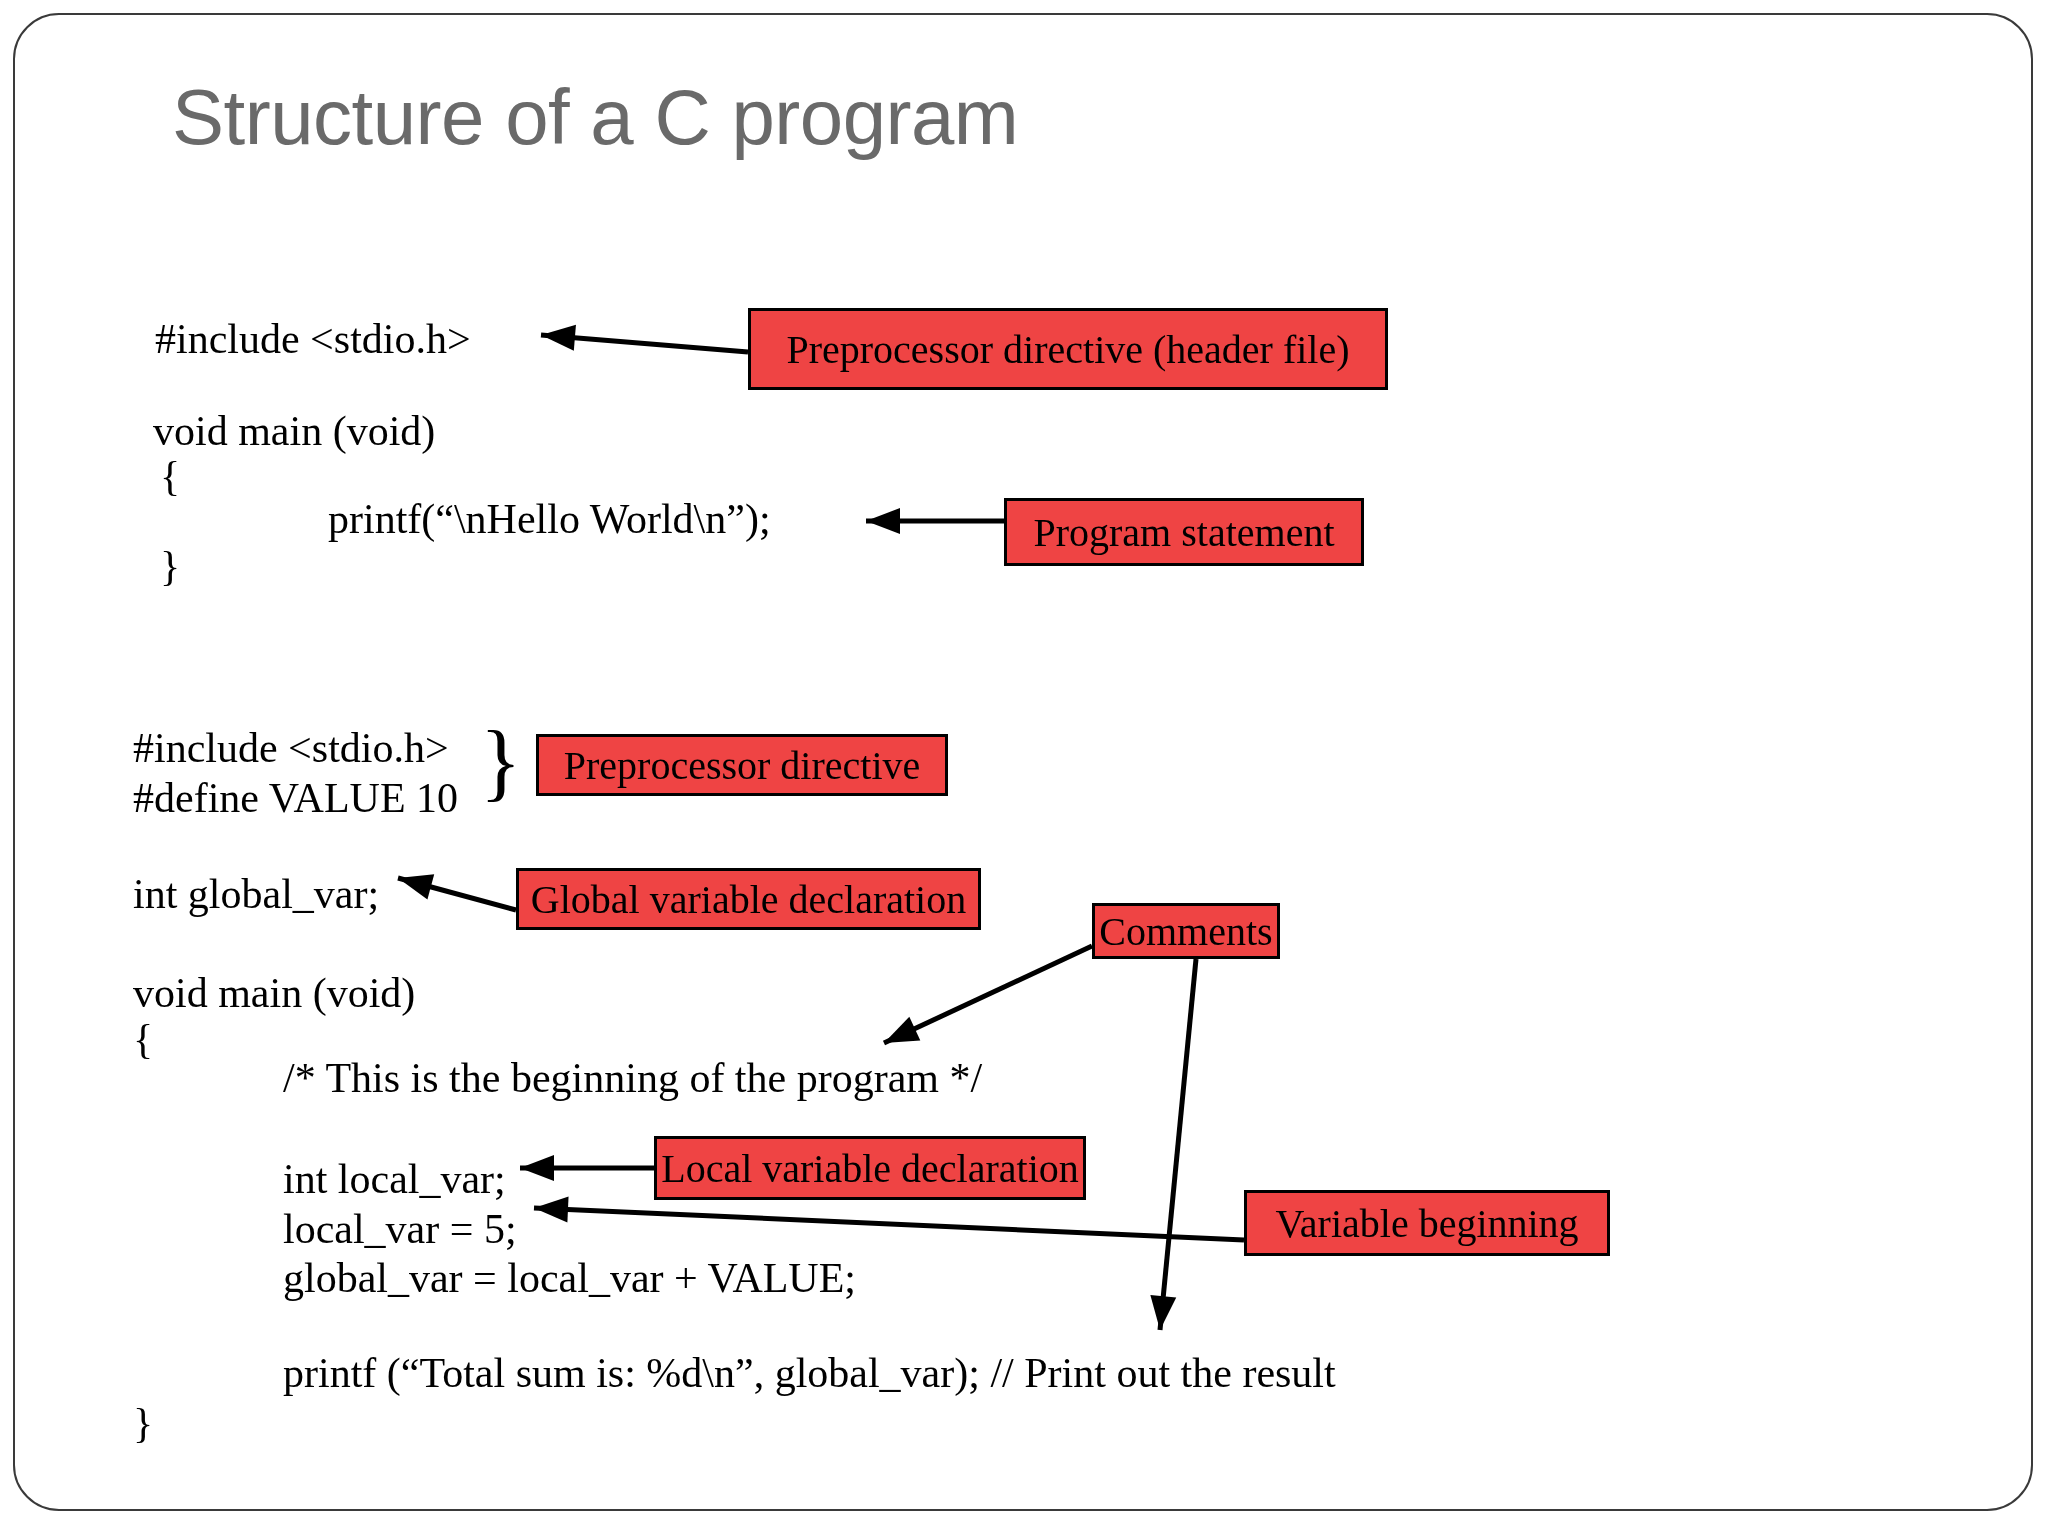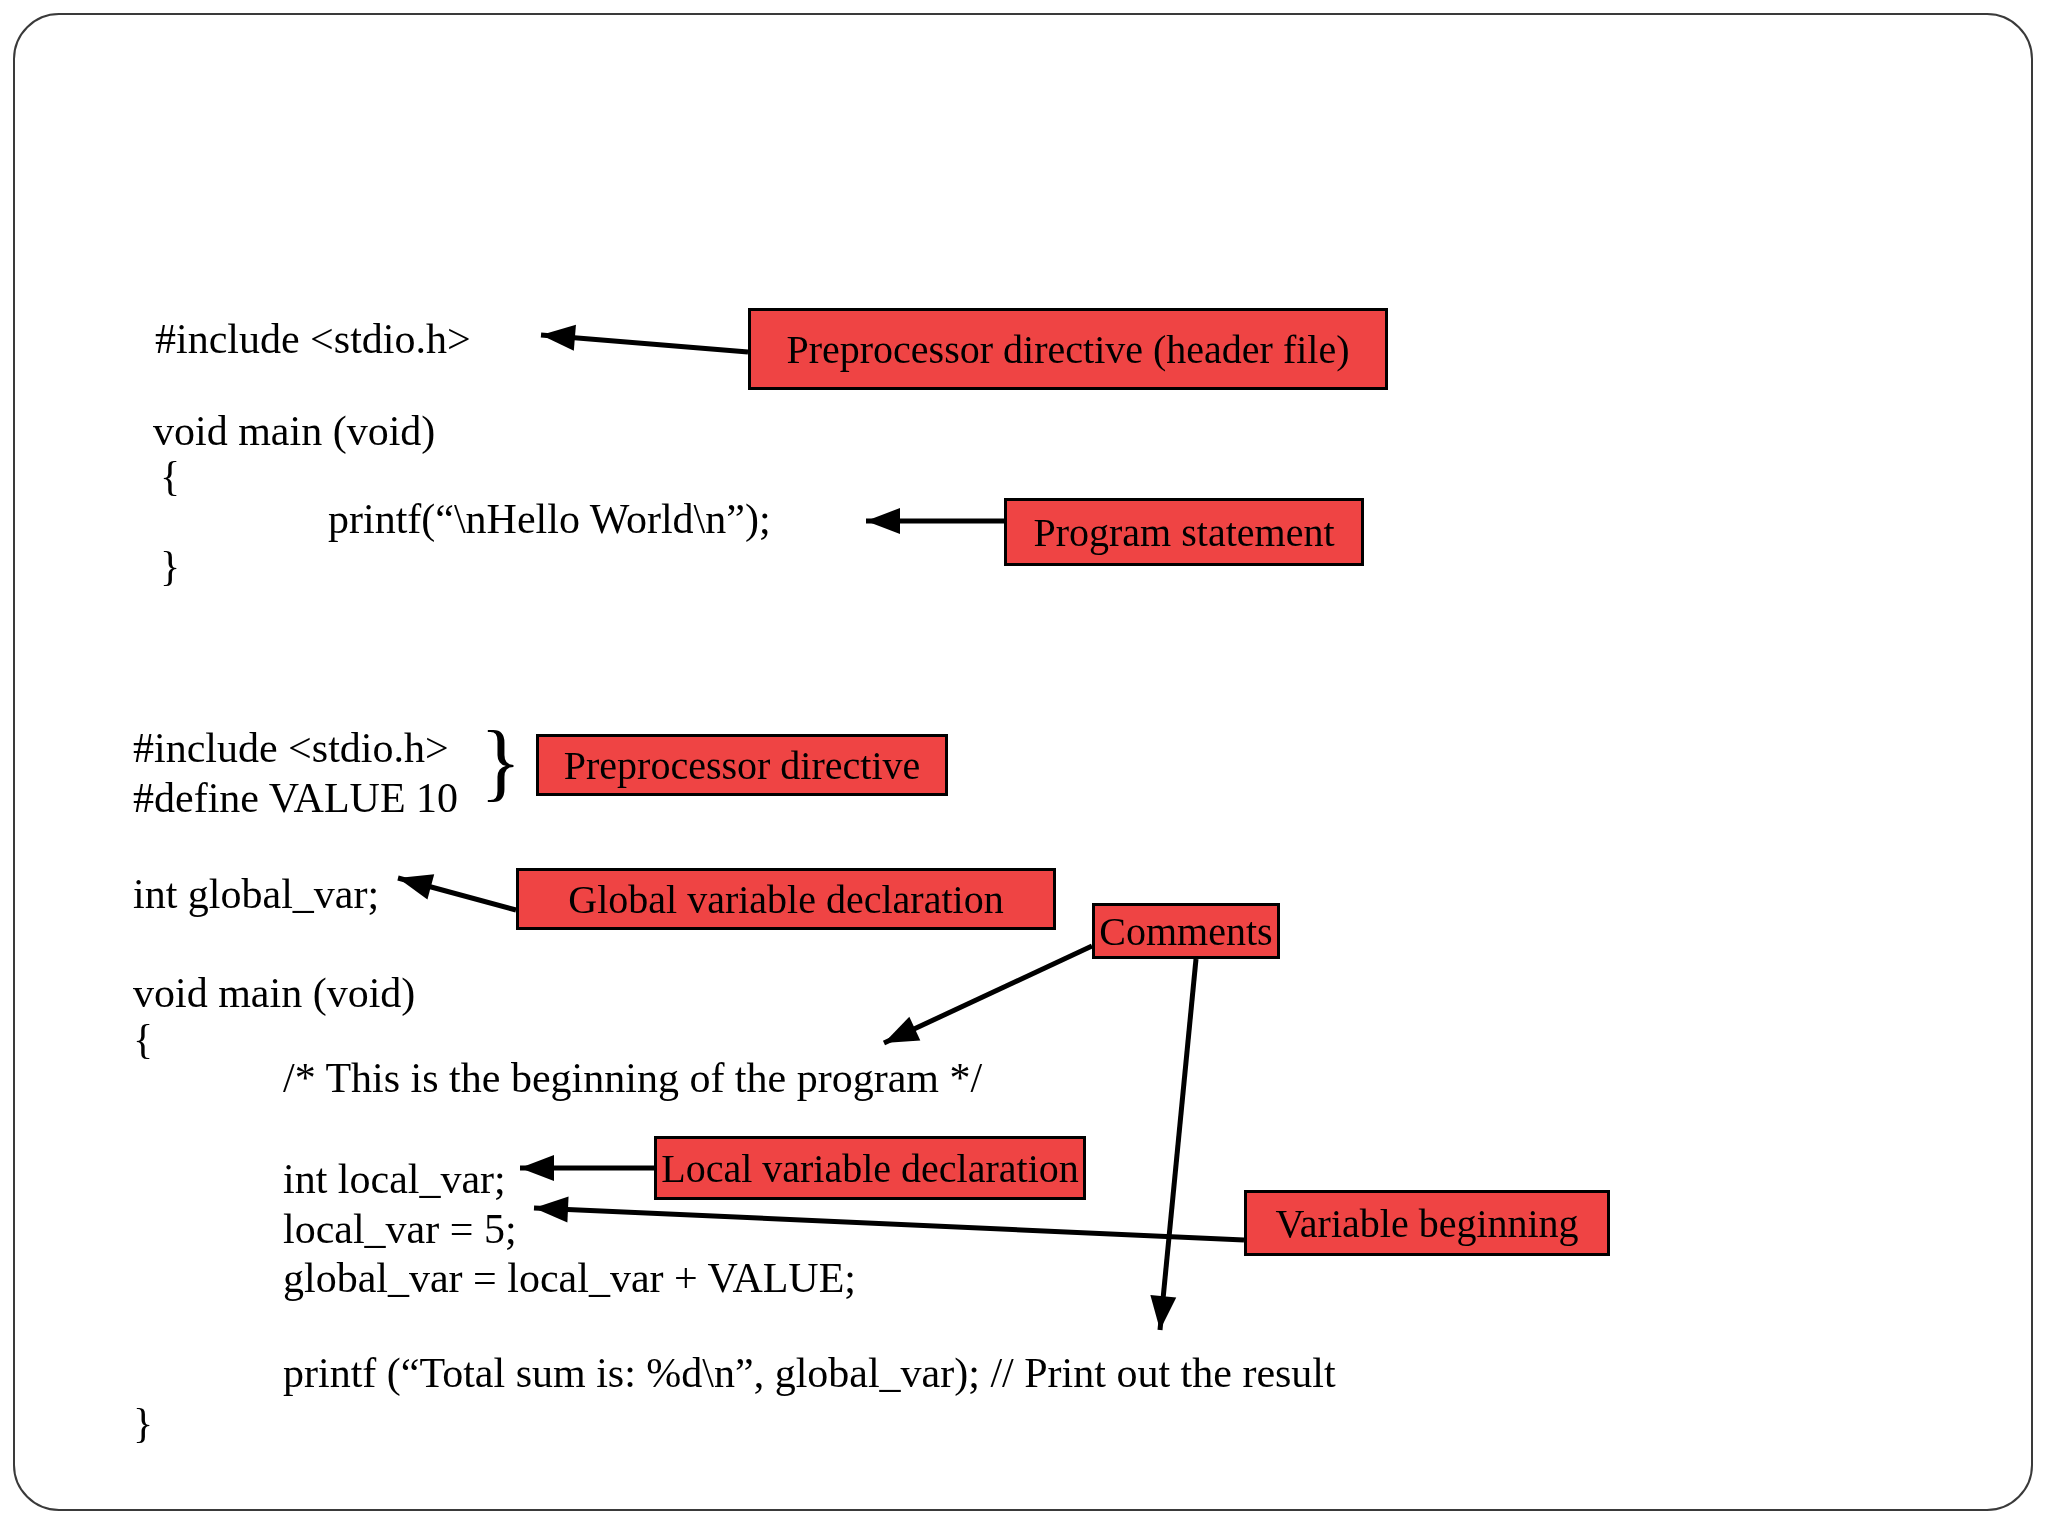--- a/index.html
+++ b/index.html
@@ -82,20 +82,21 @@
     pointer-events: none;
   }
 </style>
 </head>
 <body>
 
 <div id="slide">
 
   <div id="slide-frame"></div>
 
+  <div id="slide-title">Structure of a C program</div>
 
   <svg id="arrows" viewBox="0 0 2048 1536" xmlns="http://www.w3.org/2000/svg">
       <g>
         <line x1="748" y1="352" x2="541" y2="335" stroke="#000" stroke-width="5"></line>
         <polygon points="541,335 573.8218677280722,350.7392820306686 575.9499688775234,324.826520975588" fill="#000"></polygon>
       </g>
       <g>
         <line x1="1004" y1="521" x2="866" y2="521" stroke="#000" stroke-width="5"></line>
         <polygon points="866,521 900,534 900,508" fill="#000"></polygon>
       </g>
@@ -141,19 +142,19 @@
       <div class="code-line" style="left: 283px; top: 1208px;">local_var = 5;</div>
       <div class="code-line" style="left: 283px; top: 1257px;">global_var = local_var + VALUE;</div>
       <div class="code-line" style="left: 283px; top: 1352px;">printf (“Total sum is: %d\n”, global_var); // Print out the result</div>
       <div class="code-line" style="left: 133px; top: 1402px;">}</div>
     </div>
 
   <div id="callout-layer">
       <div class="callout" style="left: 748px; top: 308px; width: 640px; height: 82px; font-size: 40px;">Preprocessor directive (header file)</div>
       <div class="callout" style="left: 1004px; top: 498px; width: 360px; height: 68px; font-size: 40px;">Program statement</div>
       <div class="callout" style="left: 536px; top: 734px; width: 412px; height: 62px; font-size: 40px;">Preprocessor directive</div>
-      <div class="callout" style="left: 516px; top: 868px; width: 540px; height: 62px; font-size: 40px;">Global variable declaration</div>
+      <div class="callout" style="left: 516px; top: 868px; width: 465px; height: 62px; font-size: 40px;">Global variable declaration</div>
       <div class="callout" style="left: 1092px; top: 903px; width: 188px; height: 56px; font-size: 40px;">Comments</div>
       <div class="callout" style="left: 654px; top: 1136px; width: 432px; height: 64px; font-size: 40px;">Local variable declaration</div>
       <div class="callout" style="left: 1244px; top: 1190px; width: 366px; height: 66px; font-size: 40px;">Variable beginning</div>
     </div>
 
 </div>
 
 </body></html>

